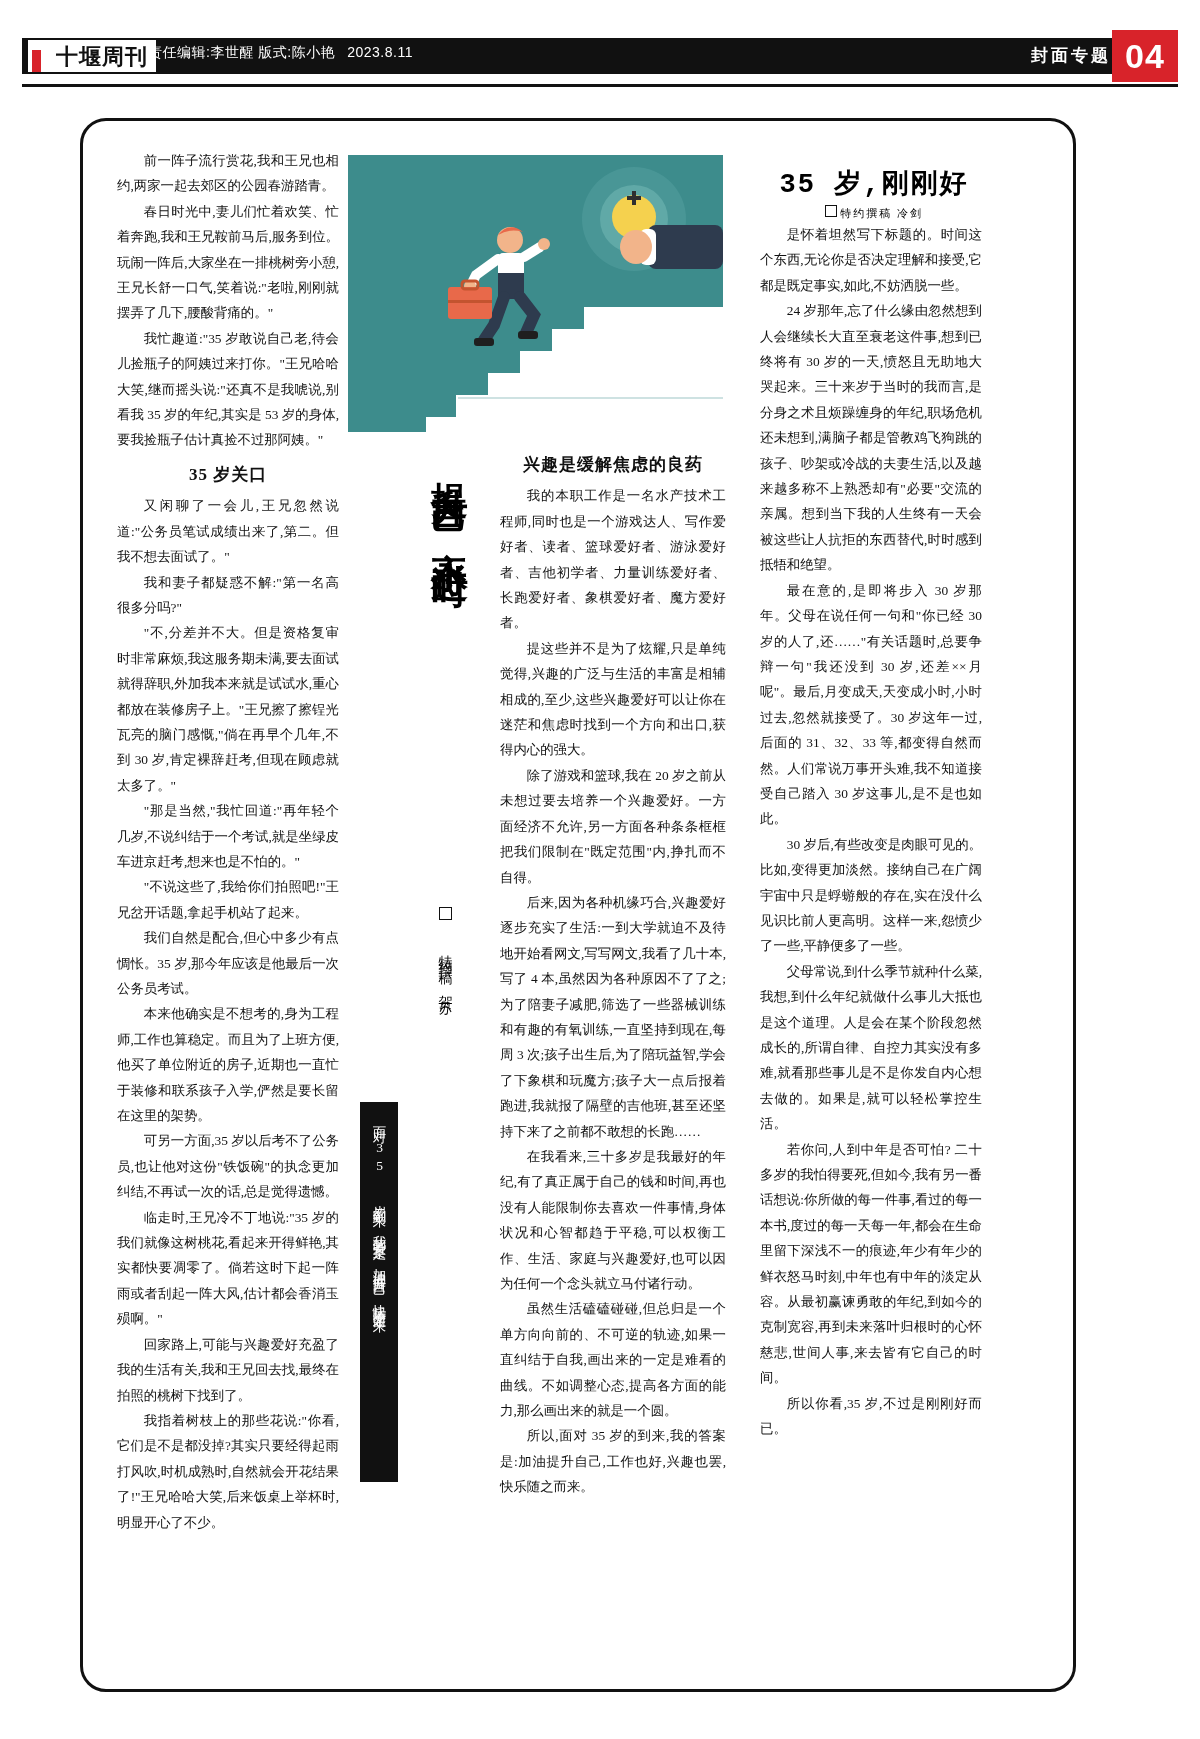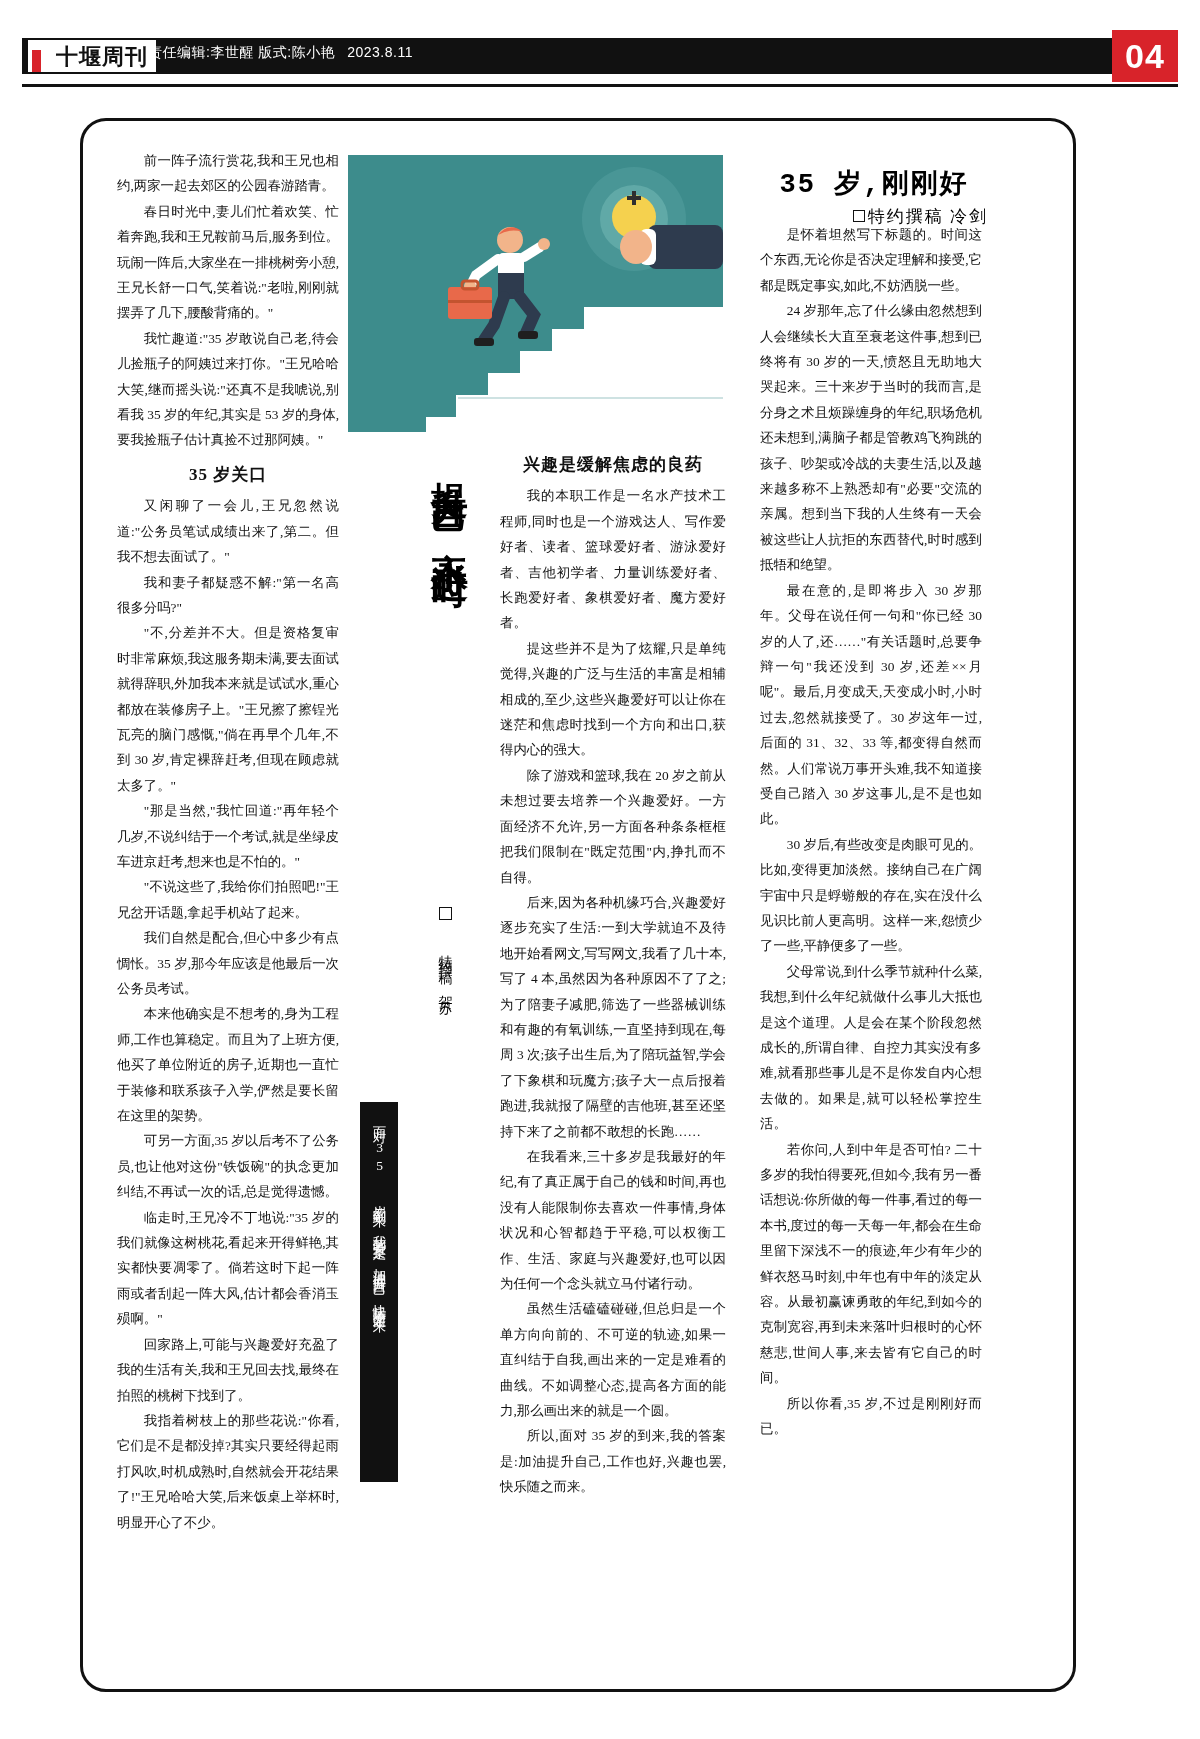--- a/index.html
+++ b/index.html
@@ -66,21 +66,20 @@
   }
   .mast-credits .sep { display: inline-block; width: 12px; }
   .mast-section {
     position: absolute;
     right: 89px; top: 44px;
     color: #ffffff;
     font-size: 17px;
     font-weight: bold;
     letter-spacing: 3px;
     font-family: "Liberation Sans", sans-serif;
-    margin-top: 36px;
   }
   .mast-pagenum {
     position: absolute;
     right: 22px; top: 30px;
     width: 66px; height: 52px;
     background: #d8232a;
     color: #fff;
     font-family: "Liberation Sans", sans-serif;
     font-weight: bold;
     font-size: 34px;
@@ -206,22 +205,22 @@
     text-align: center;
     font-size: 27px;
     font-weight: bold;
     letter-spacing: 2px;
     font-family: Liberation Mono, monospace;
   }
   .right-byline {
     position: absolute;
     left: 760px; top: 205px;
     width: 228px;
-    text-align: right;
-    font-size: 17px;
+    text-align: center;
+    font-size: 11px;
     letter-spacing: 2px;
   }
   .right-byline .boxmark {
     display: inline-block;
     width: 10px; height: 10px;
     border: 1.5px solid #111;
     margin-right: 3px;
     position: relative;
     top: 0px;
   }

